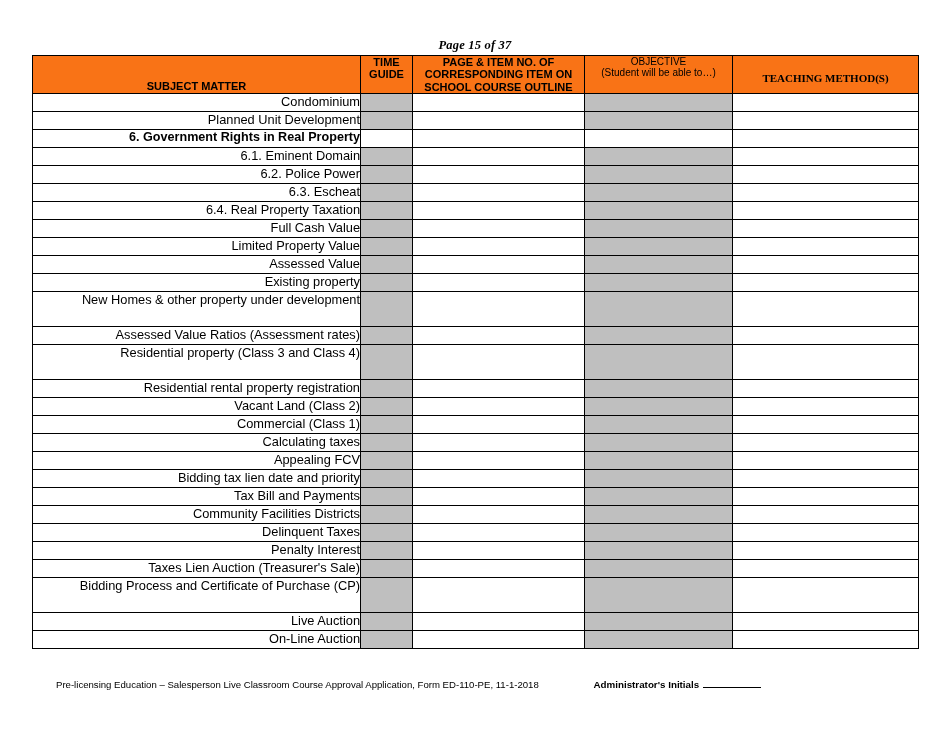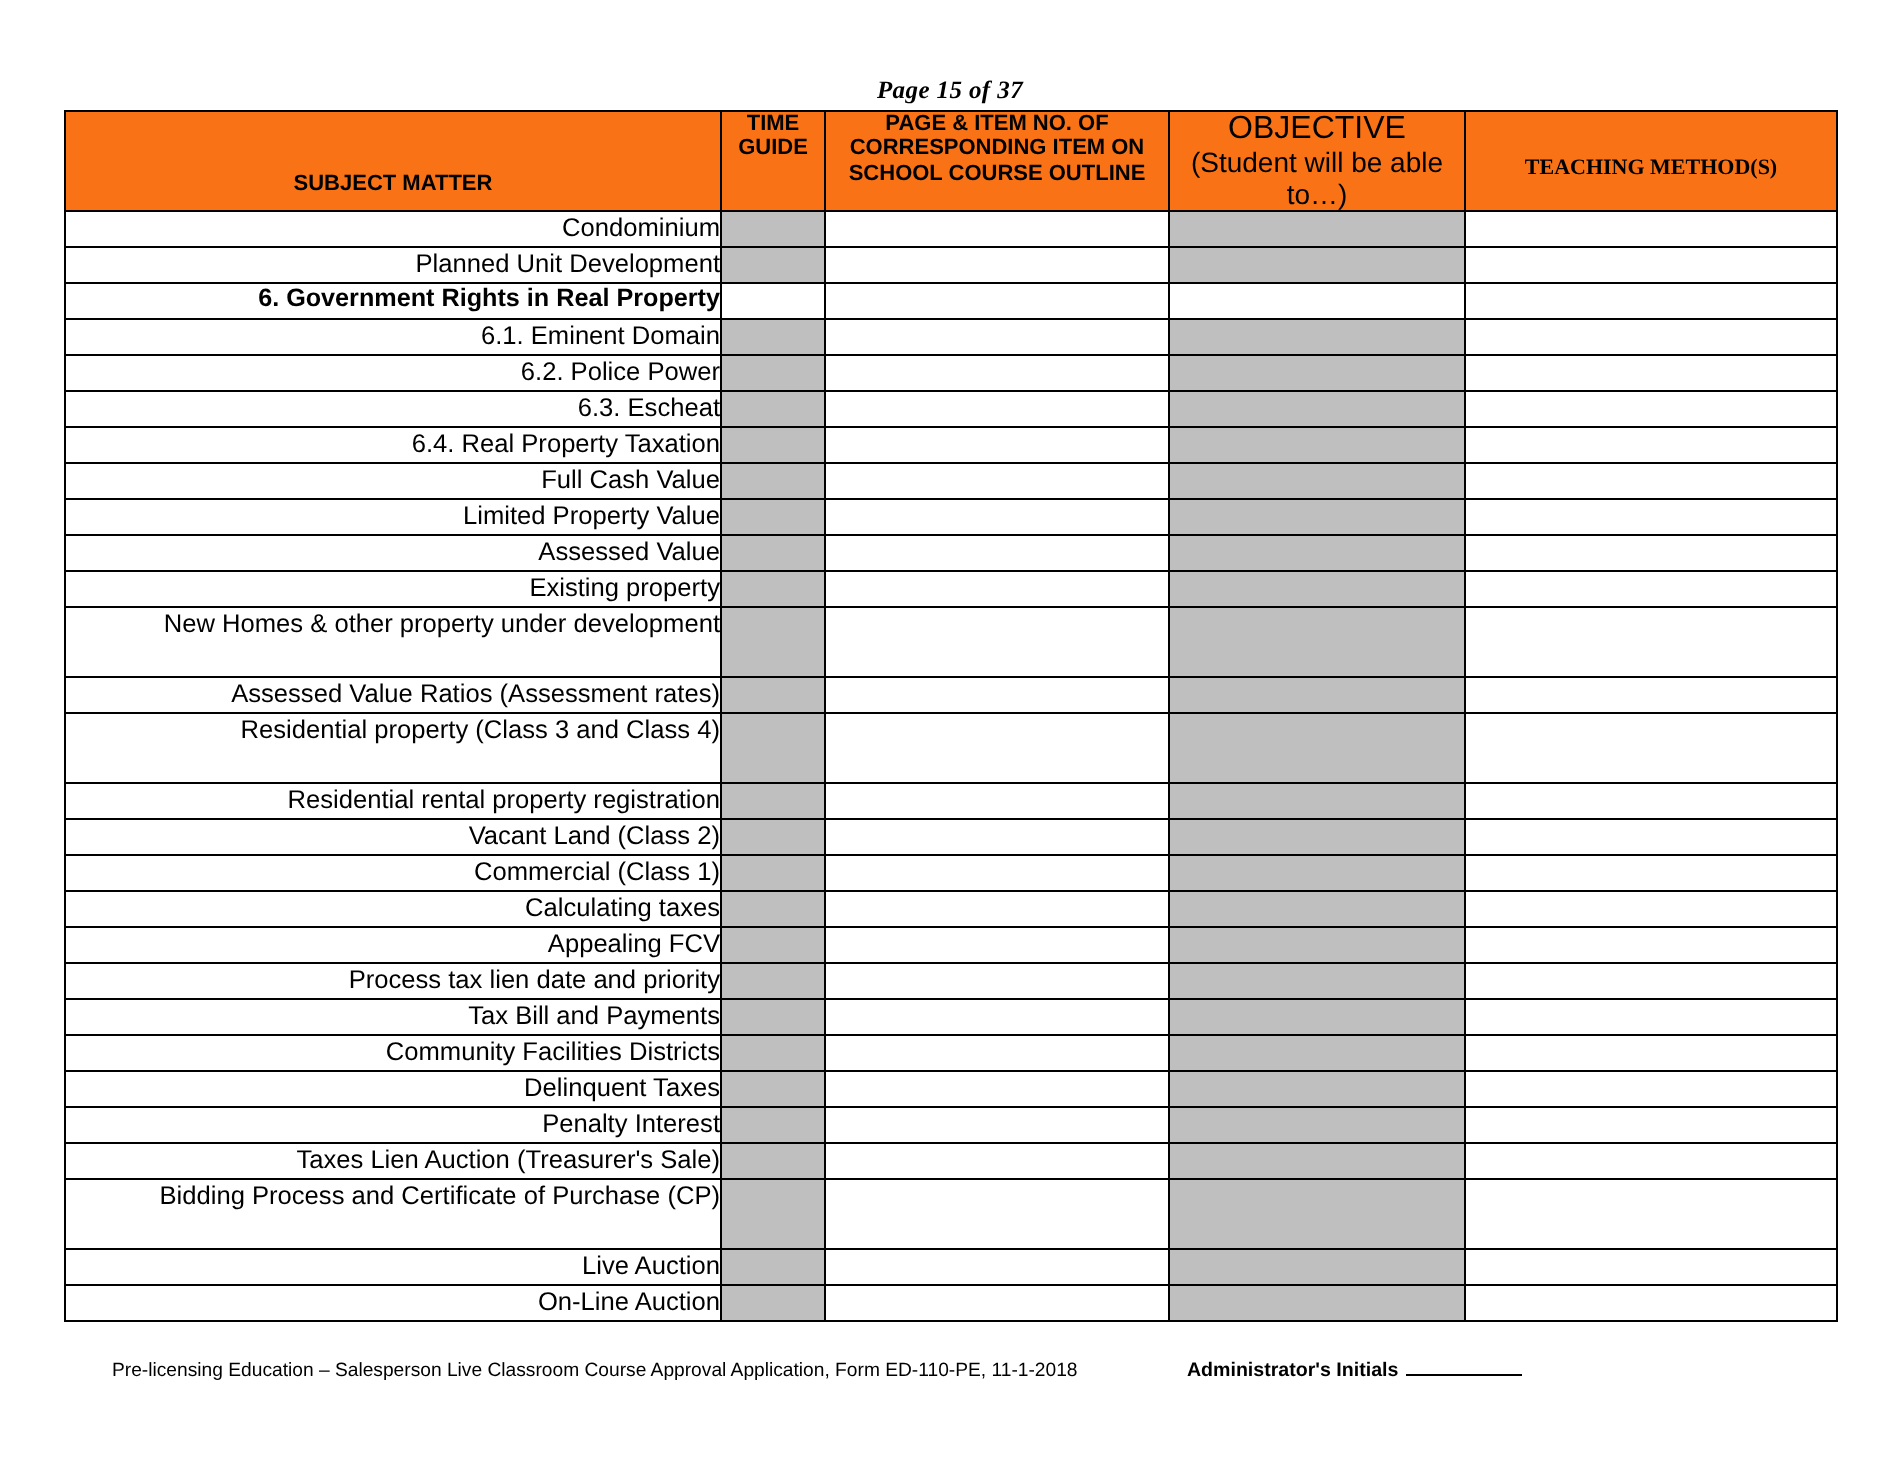--- a/index.html
+++ b/index.html
@@ -70,26 +70,26 @@
     padding-top: 24px;
   }
   thead th.teach-head {
     vertical-align: middle;
     padding-top: 7px;
     font-family: Liberation Serif, serif;
   }
   thead th.obj-head .obj-title {
     display: block;
     font-weight: normal;
-    font-size: 16px;
+    font-size: 10px;
   }
   thead th.obj-head .obj-sub {
     display: block;
     font-weight: normal;
-    font-size: 14px;
+    font-size: 10px;
   }
   tbody td {
     height: 17px;
   }
   td.subject {
     text-align: right;
     font-size: 12.8px;
     padding: 0 4px 1px 4px;
     line-height: 1.18;
     white-space: normal;
@@ -290,21 +290,21 @@
             <td class="blank"></td>
           </tr>
           <tr>
             <td class="subject">Appealing FCV</td>
             <td class="shade"></td>
             <td class="blank"></td>
             <td class="shade"></td>
             <td class="blank"></td>
           </tr>
           <tr>
-            <td class="subject">Process tax lien date and priority</td>
+            <td class="subject">Bidding tax lien date and priority</td>
             <td class="shade"></td>
             <td class="blank"></td>
             <td class="shade"></td>
             <td class="blank"></td>
           </tr>
           <tr>
             <td class="subject">Tax Bill and Payments</td>
             <td class="shade"></td>
             <td class="blank"></td>
             <td class="shade"></td>

